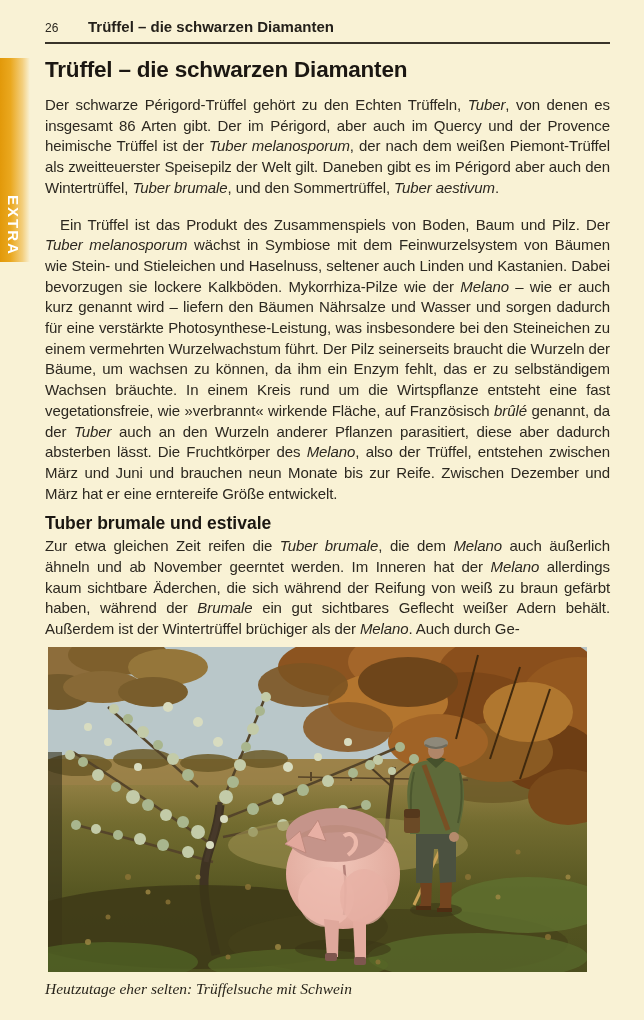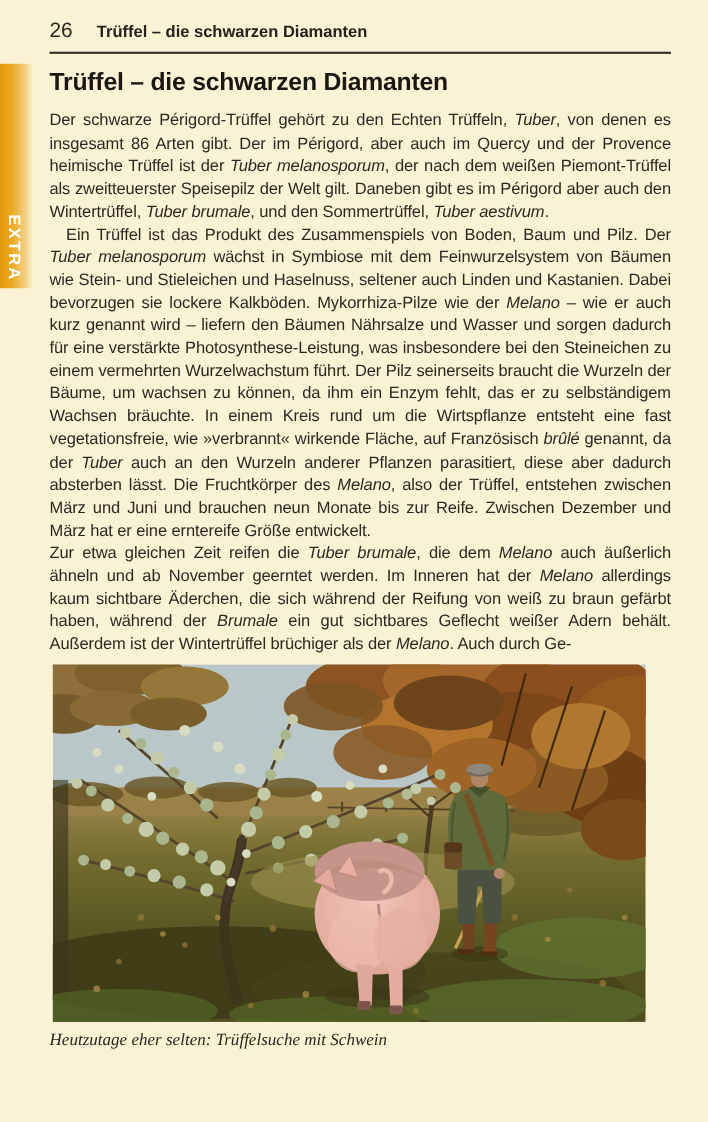--- a/index.html
+++ b/index.html
@@ -14,28 +14,28 @@
   }
   .extra-tab span{
     writing-mode:vertical-rl;
     color:#ffffff;font-weight:bold;font-size:15px;letter-spacing:2px;
     padding-bottom:6px;margin-right:4px;
   }
 
   .content{position:absolute;left:45px;top:18px;width:565px;}
 
   .runhead{display:flex;align-items:baseline;border-bottom:2px solid #39342a;padding-bottom:7px;}
-  .runhead .pnum{font-size:19px;color:#2c2820;width:43px;}
+  .runhead .pnum{font-size:12px;color:#2c2820;width:43px;}
   .runhead .rtitle{font-size:15px;font-weight:bold;color:#24201a;}
 
   h1{margin:13px 0 12px 0;font-size:22.5px;font-weight:bold;color:#1b1712;letter-spacing:-0.2px;}
 
   p{margin:0;font-size:15px;line-height:20.7px;color:#2c2820;text-align:justify;letter-spacing:-0.1px;}
   p i{}
-  p.indent{text-indent:15px;}
+  p.indent{text-indent:15px;margin-top:16px;}
 
   h2{margin:9px 0 2px 0;font-size:17.5px;font-weight:bold;color:#1b1712;}
 
   figure{margin:7px 0 0 3px;width:602px;}
   figure svg{display:block;}
   figcaption{
     margin:8px 0 0 -3px;
     font-family:"Liberation Serif",serif;font-style:italic;
     font-size:15.5px;color:#29251c;
   }
@@ -54,20 +54,21 @@
     <div class="runhead">
       <span class="pnum">26</span>
       <span class="rtitle">Trüffel – die schwarzen Diamanten</span>
     </div>
 
     <h1>Trüffel – die schwarzen Diamanten</h1>
 
     <p>Der schwarze Périgord-Trüffel gehört zu den Echten Trüffeln, <i>Tuber</i>, von denen es insgesamt 86 Arten gibt. Der im Périgord, aber auch im Quercy und der Provence heimische Trüffel ist der <i>Tuber melanosporum</i>, der nach dem weißen Piemont-Trüffel als zweitteuerster Speisepilz der Welt gilt. Daneben gibt es im Périgord aber auch den Wintertrüffel, <i>Tuber brumale</i>, und den Sommertrüffel, <i>Tuber aestivum</i>.</p>
     <p class="indent">Ein Trüffel ist das Produkt des Zusammenspiels von Boden, Baum und Pilz. Der <i>Tuber melanosporum</i> wächst in Symbiose mit dem Feinwurzelsystem von Bäumen wie Stein- und Stieleichen und Haselnuss, seltener auch Linden und Kastanien. Dabei bevorzugen sie lockere Kalkböden. Mykorrhiza-Pilze wie der <i>Melano</i> – wie er auch kurz genannt wird – liefern den Bäumen Nährsalze und Wasser und sorgen dadurch für eine verstärkte Photosynthese-Leistung, was insbesondere bei den Steineichen zu einem vermehrten Wurzelwachstum führt. Der Pilz seinerseits braucht die Wurzeln der Bäume, um wachsen zu können, da ihm ein Enzym fehlt, das er zu selbständigem Wachsen bräuchte. In einem Kreis rund um die Wirtspflanze entsteht eine fast vegetationsfreie, wie »verbrannt« wirkende Fläche, auf Französisch <i>brûlé</i> genannt, da der <i>Tuber</i> auch an den Wurzeln anderer Pflanzen parasitiert, diese aber dadurch absterben lässt. Die Fruchtkörper des <i>Melano</i>, also der Trüffel, entstehen zwischen März und Juni und brauchen neun Monate bis zur Reife. Zwischen Dezember und März hat er eine erntereife Größe entwickelt.</p>
 
+    <h2>Tuber brumale und estivale</h2>
 
     <p>Zur etwa gleichen Zeit reifen die <i>Tuber brumale</i>, die dem <i>Melano</i> auch äußerlich ähneln und ab November geerntet werden. Im Inneren hat der <i>Melano</i> allerdings kaum sichtbare Äderchen, die sich während der Reifung von weiß zu braun gefärbt haben, während der <i>Brumale</i> ein gut sichtbares Geflecht weißer Adern behält. Außerdem ist der Wintertrüffel brüchiger als der <i>Melano</i>. Auch durch Ge-</p>
 
     <figure>
       <svg width="539" height="325" viewBox="0 0 539 325" role="img">
         <defs>
           <linearGradient id="gGround" x1="0" y1="0" x2="0" y2="1">
             <stop offset="0" stop-color="#a38a4e"></stop>
             <stop offset="0.3" stop-color="#736c30"></stop>
             <stop offset="0.62" stop-color="#575722"></stop>

